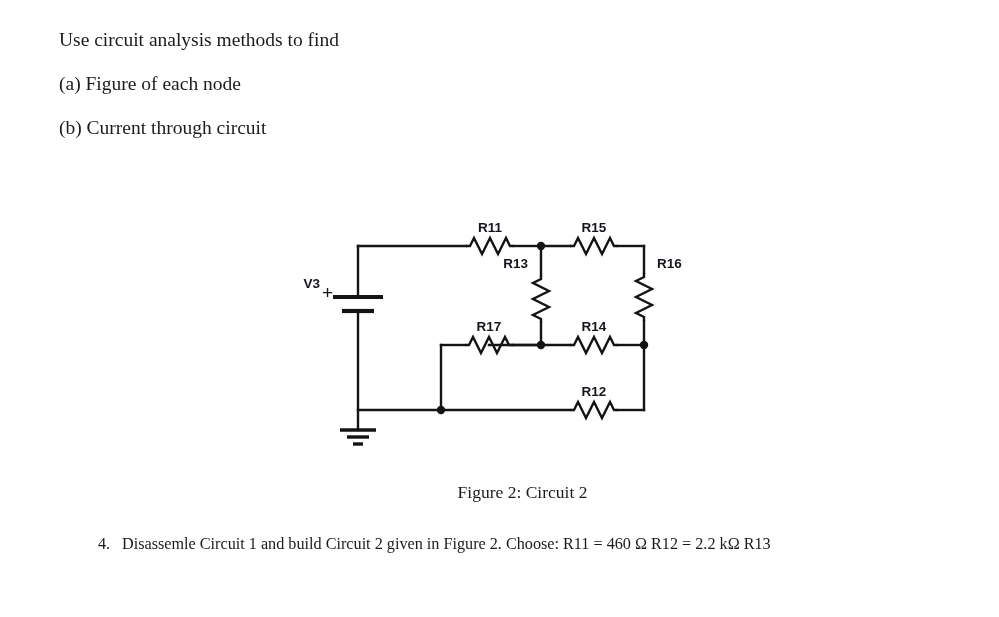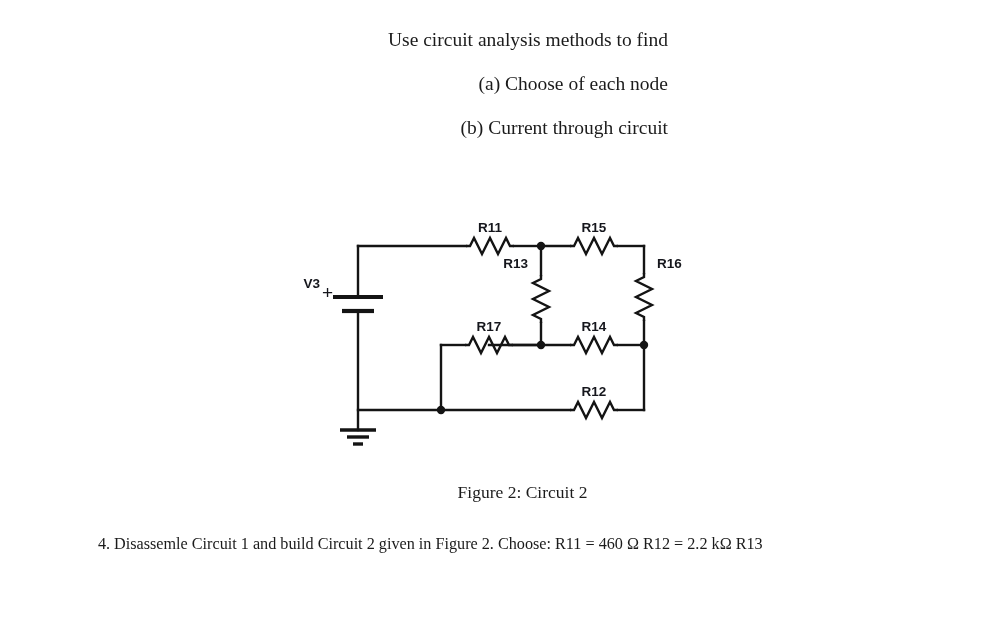--- a/index.html
+++ b/index.html
@@ -11,24 +11,23 @@
     width: 999px;
     height: 617px;
     position: relative;
     overflow: hidden;
     font-family: "Liberation Serif", serif;
     color: #1a1a1a;
   }
 
   .prompt-block {
     position: absolute;
-    left: 48px;
+    left: 59px;
     top: 18px;
     width: 620px;
-    text-align: right;
   }
   .prompt-line {
     font-family: "Liberation Serif", serif;
     font-size: 19.5px;
     line-height: 44px;
     color: #1b1b1b;
     white-space: nowrap;
   }
 
   .figure-wrap {
@@ -66,21 +65,21 @@
     line-height: 21.5px;
     color: #1b1b1b;
   }
   .problem-num {
     position: absolute;
     left: 0;
     top: 0;
     width: 22px;
   }
   .problem-body {
-    margin-left: 16px;
+    margin-left: 24px;
   }
   .problem-body .l2 { display: block; }
 
   .rlabel {
     font-family: "Liberation Sans", sans-serif;
     font-size: 13.5px;
     font-weight: bold;
     fill: #15161c;
   }
   .vlabel {
@@ -114,21 +113,21 @@
     font-family: "Liberation Sans", sans-serif;
     font-size: 19px;
     fill: #15161c;
   }
 </style>
 </head>
 <body>
 
 <div class="prompt-block">
   <div class="prompt-line">Use circuit analysis methods to find</div>
-  <div class="prompt-line">(a) Choose of each node</div>
+  <div class="prompt-line">(a) Figure of each node</div>
   <div class="prompt-line">(b) Current through circuit</div>
 </div>
 
 <div class="figure-wrap">
 <svg class="figure-svg" width="999" height="270" viewBox="0 0 999 270">
 
   <path class="wire" d="M358,46 L466,46"></path>
 
   <path class="wire" d="M514,46 L541,46"></path>
 

